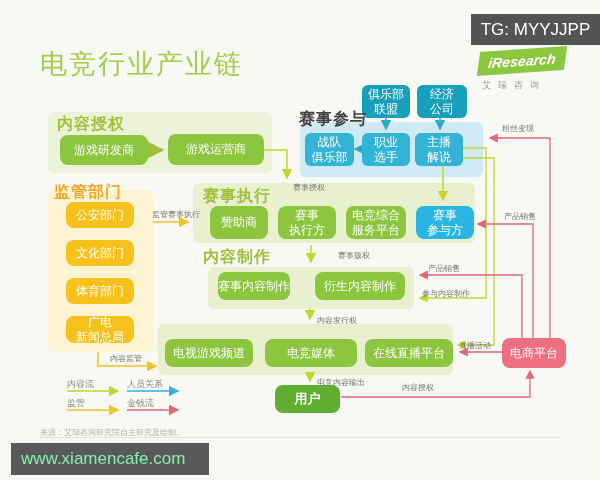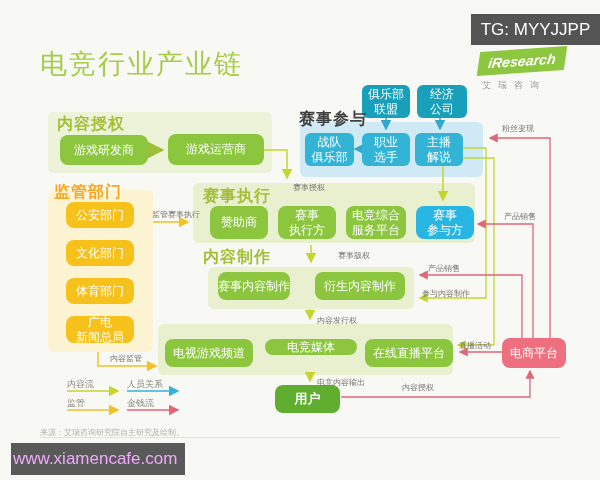--- a/index.html
+++ b/index.html
@@ -36,22 +36,22 @@
   .n-user{background:#5fae2f;font-weight:bold;}
   .n-pink{background:#ee7080;}
   .fs12{font-size:12px;} .fs11{font-size:12px;} .fs13{font-size:13px;}
   
   .flow-label{font-size:8px;color:#77756f;z-index:4;white-space:nowrap;}
   
   .legend-label{font-size:9px;color:#8a8880;z-index:4;}
   
   .source{left:40px;top:427px;font-size:8px;color:#b5b3ad;z-index:4;}
   .divider{left:40px;top:437px;width:520px;height:1px;background:#e3e2dd;z-index:1;}
-  .watermark{left:11px;top:443px;width:174px;height:32px;background:#595959;color:#f0abfc;
-    font-size:17px;line-height:32px;padding-left:2px;box-sizing:border-box;z-index:6;}
+  .watermark{left:11px;top:443px;width:198px;height:32px;background:#595959;color:#86efac;
+    font-size:17px;line-height:32px;padding-left:10px;box-sizing:border-box;z-index:6;}
   .wires{position:absolute;left:0;top:0;z-index:2;pointer-events:none;}
 </style>
 </head>
 <body>
 
 <div class="canvas">
 
   <div class="abs tg-badge">TG: MYYJJPP</div>
   <div class="abs main-title">电竞行业产业链</div>
   <div class="abs logo-flag">iResearch</div>
@@ -140,21 +140,21 @@
 执行方</div>
   <div class="abs node n-green fs11" style="left:346px;top:206px;width:60px;height:33px;">电竞综合
 服务平台</div>
   <div class="abs node n-cyan fs11" style="left:416px;top:206px;width:58px;height:33px;">赛事
 参与方</div>
 
   <div class="abs node n-green fs12" style="left:218px;top:272px;width:72px;height:28px;">赛事内容制作</div>
   <div class="abs node n-green fs12" style="left:315px;top:272px;width:90px;height:28px;">衍生内容制作</div>
 
   <div class="abs node n-green fs12" style="left:165px;top:339px;width:88px;height:28px;">电视游戏频道</div>
-  <div class="abs node n-green fs12" style="left:265px;top:339px;width:92px;height:16px;">电竞媒体</div>
+  <div class="abs node n-green fs12" style="left:265px;top:339px;width:92px;height:28px;">电竞媒体</div>
   <div class="abs node n-green fs12" style="left:365px;top:339px;width:88px;height:28px;">在线直播平台</div>
 
   <div class="abs node n-user fs13" style="left:275px;top:385px;width:65px;height:28px;">用户</div>
   <div class="abs node n-pink fs12" style="left:502px;top:338px;width:64px;height:30px;">电商平台</div>
 
   <div class="abs flow-label" style="left:293px;top:182px;">赛事授权</div>
   <div class="abs flow-label" style="left:152px;top:209px;">监管赛事执行</div>
   <div class="abs flow-label" style="left:317px;top:250px;margin-left:21px;">赛事版权</div>
   <div class="abs flow-label" style="left:110px;top:353px;">内容监管</div>
   <div class="abs flow-label" style="left:317px;top:315px;">内容发行权</div>

